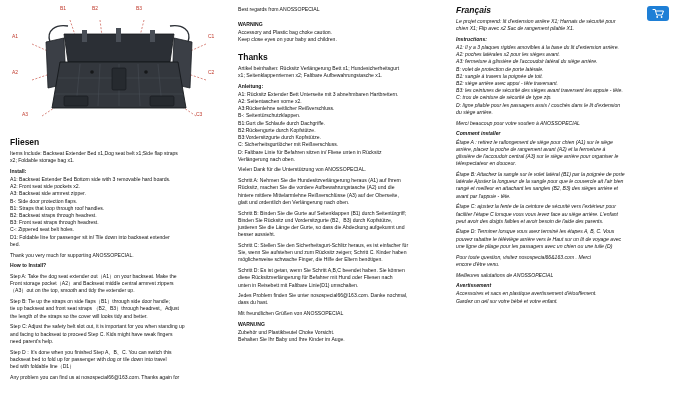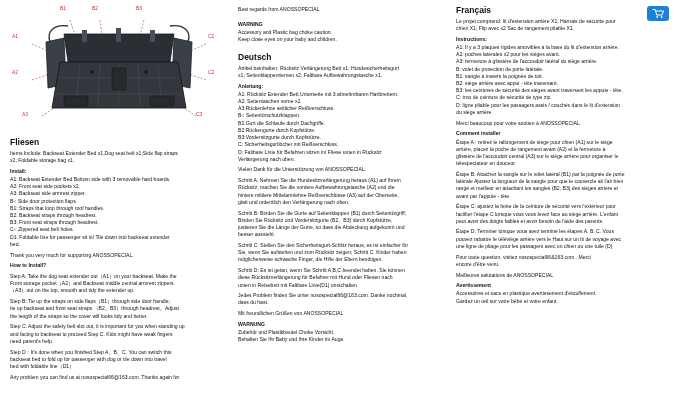--- a/index.html
+++ b/index.html
@@ -22,21 +22,21 @@
     display: flex;
     box-sizing: border-box;
     padding: 6px 4px 4px 4px;
   }
   .col {
     box-sizing: border-box;
     padding: 0 6px;
   }
   .col-left  { width: 228px; }
   .col-mid   { width: 222px; }
-  .col-right { width: 229px; }
+  .col-right { width: 229px; font-style: italic; }
 
   
   .diagram-wrap {
     position: relative;
     width: 215px;
     height: 128px;
     margin: 0 0 4px 2px;
   }
   .diagram {
     position: absolute;
@@ -187,21 +187,21 @@
   </div>
 
   <div class="col col-mid">
     <p class="t">Best regards from ANOSSOPECIAL</p>
     <div class="spacer4"></div>
     <p class="t tight b">WARNING</p>
     <p class="t">Accessory and Plastic bag choke caution.
 Keep close eyes on your baby and children.</p>
     <div class="spacer6"></div>
 
-    <h2 class="head">Deutsch</h2>
+    <h2 class="head">Thanks</h2>
     <p class="t">Artikel beinhalten: Rücksitz Verlängerung Bett x1; Hundesicherheitsgurt
 x1; Seitenklappenriemen x2; Faltbare Aufbewahrungstasche x1.</p>
     <p class="t tight b">Anleitung:</p>
     <p class="t">A1: Rücksitz Extender Bett Unterseite mit 3 abnehmbaren Hartbrettern.
 A2: Seitentaschen vorne x2.
 A3:Rückenlehne seitlicher Reißverschluss.
 B-: Seitentürschutzklappen.
 B1:Gurt die Schlaufe durch Dachgriffe.
 B2:Rückengurte durch Kopfstütze.
 B3:Vordersitzgurte durch Kopfstütze.

